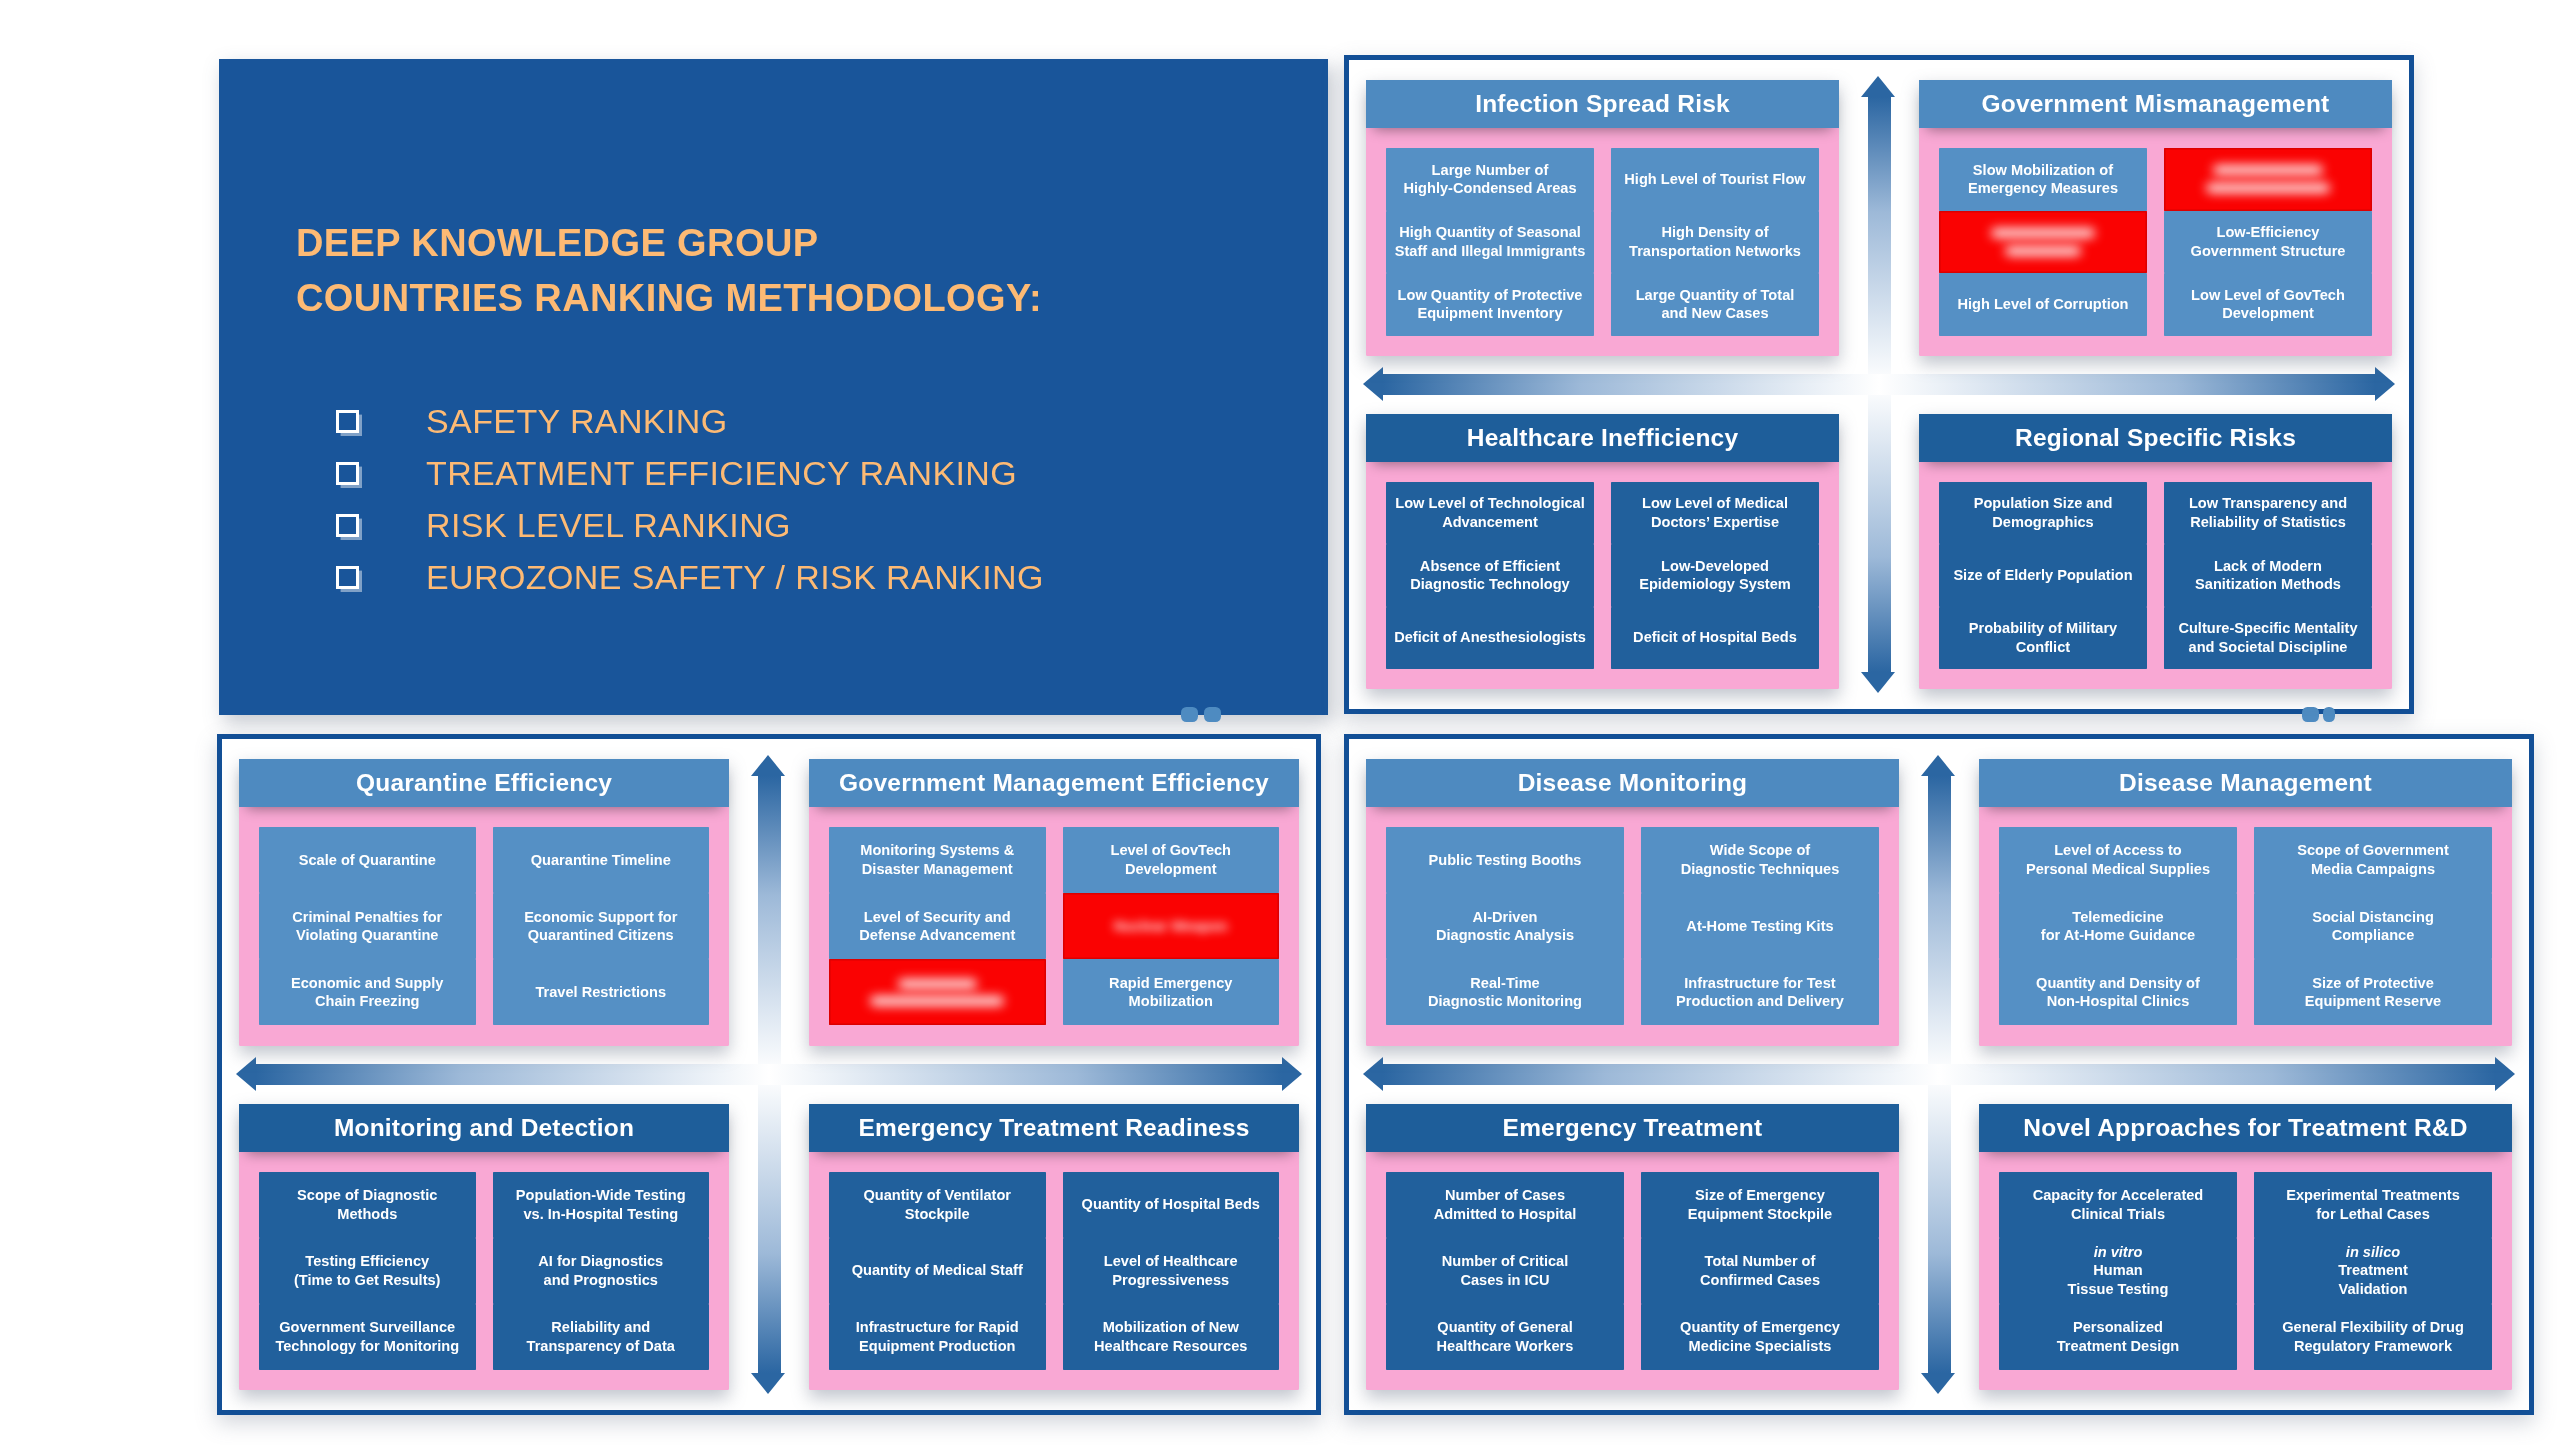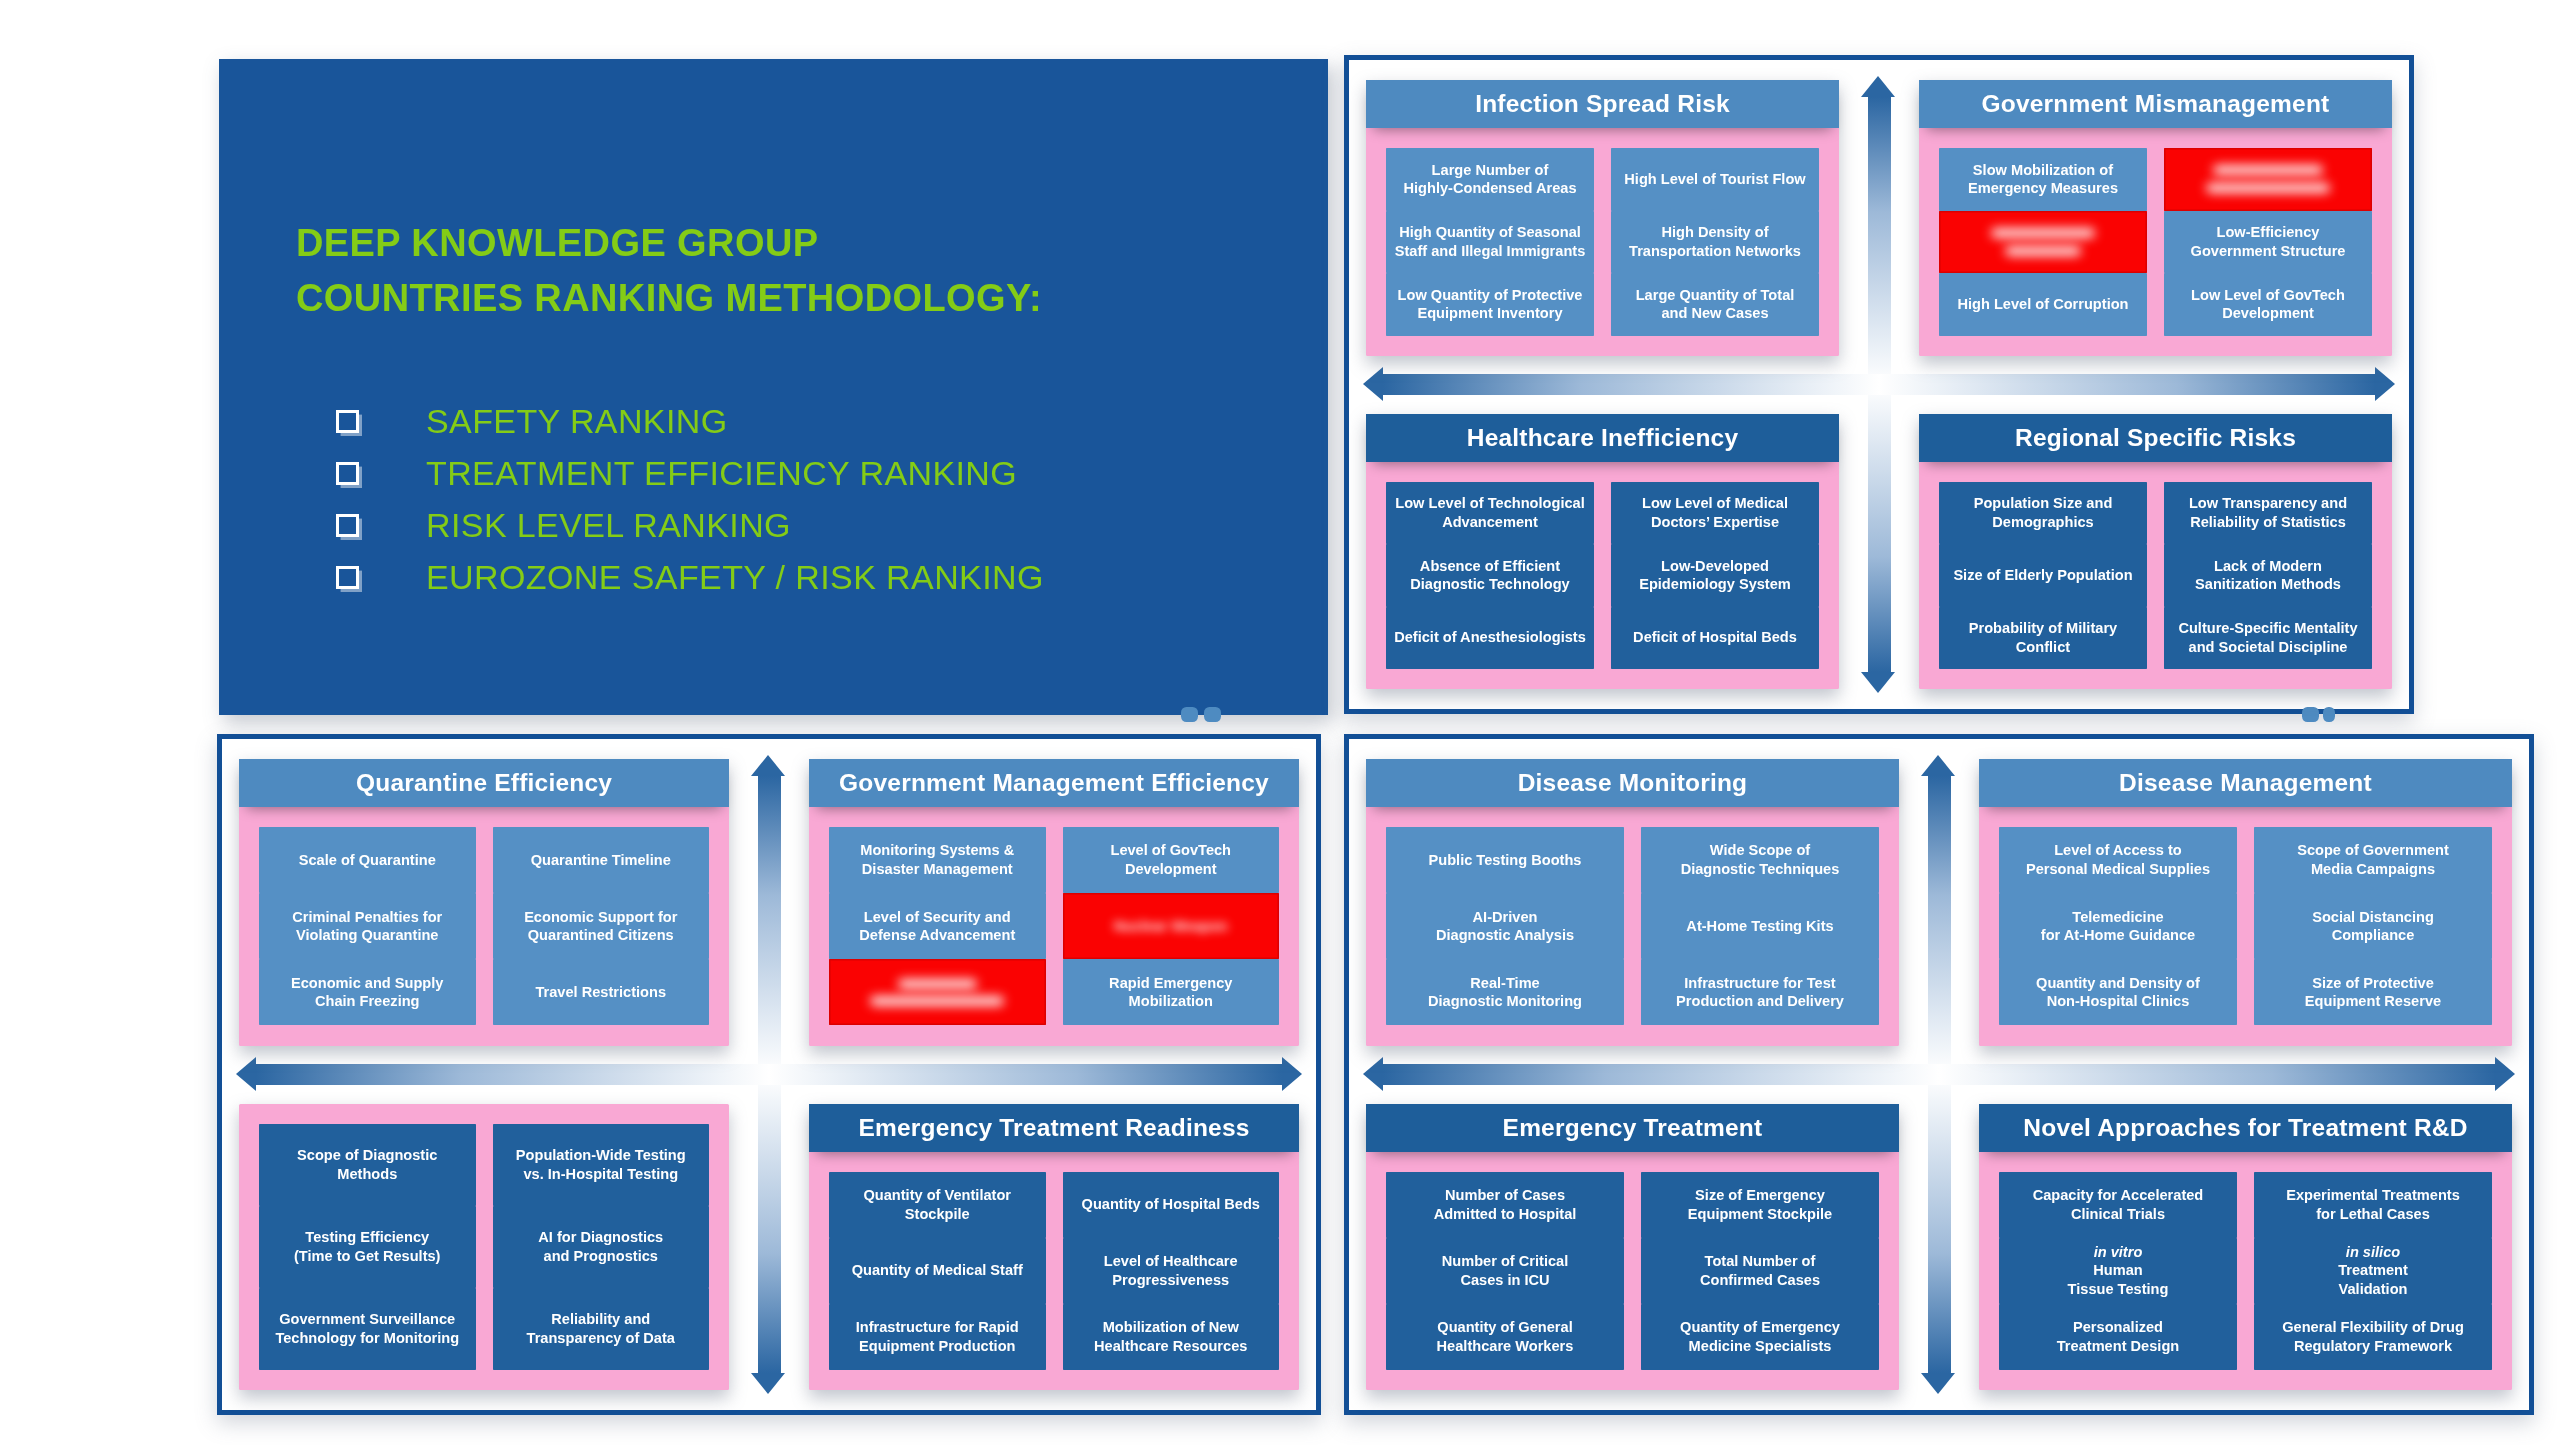--- a/index.html
+++ b/index.html
@@ -11,21 +11,21 @@
     --arrowEnd:#2b66a2;
   }
   *{margin:0;padding:0;box-sizing:border-box;}
   html,body{width:2576px;height:1446px;background:#ffffff;overflow:hidden;}
   body{font-family:"Liberation Sans", sans-serif;position:relative;}
   .stage{position:absolute;inset:0;background:#fff;}
 
   
   .title-card{
     position:absolute;left:219px;top:59px;width:1109px;height:656px;
-    background:var(--titleBg);color:#84cc16;
+    background:var(--titleBg);color:#fdba74;
     padding:157px 69px 0 77px;
     box-shadow:4.6px 7.7px 18.4px rgba(90,100,120,.35);
   }
   .title-card h1{font-size:38px;font-weight:bold;line-height:1.45;letter-spacing:0.4px;}
   .title-card ul{list-style:none;margin-top:69px;}
   .title-card li{display:flex;align-items:center;height:52px;font-size:34px;font-weight:400;letter-spacing:0.4px;padding-left:40px;}
   .chk{flex:0 0 auto;width:23px;height:23px;border:3.8px solid #fff;margin-right:67px;
        box-shadow:3.8px 3.8px 0 -0.8px rgba(255,255,255,.45);}
 
   
@@ -202,20 +202,21 @@
 Development</div>
             <div class="item">Level of Security and
 Defense Advancement</div>
             <div class="item red"><span class="blur-text">Nuclear Weapon</span></div>
             <div class="item red"><span class="smudge" style="width: 38%;"></span><span class="smudge" style="width: 64%;"></span></div>
             <div class="item">Rapid Emergency
 Mobilization</div>
           </div>
         </section>
         <section class="quad dark">
+          <div class="quad-header">Monitoring and Detection</div>
           <div class="quad-body">
             <div class="item">Scope of Diagnostic
 Methods</div>
             <div class="item">Population-Wide Testing
 vs. In-Hospital Testing</div>
             <div class="item">Testing Efficiency
 (Time to Get Results)</div>
             <div class="item">AI for Diagnostics
 and Prognostics</div>
             <div class="item">Government Surveillance

